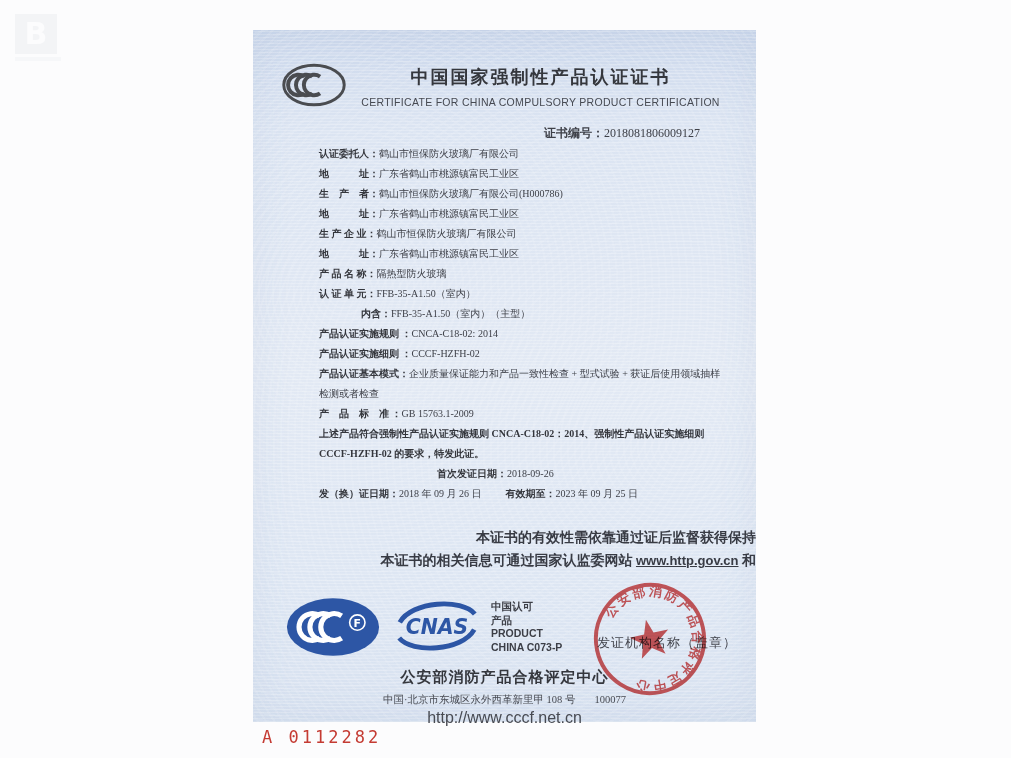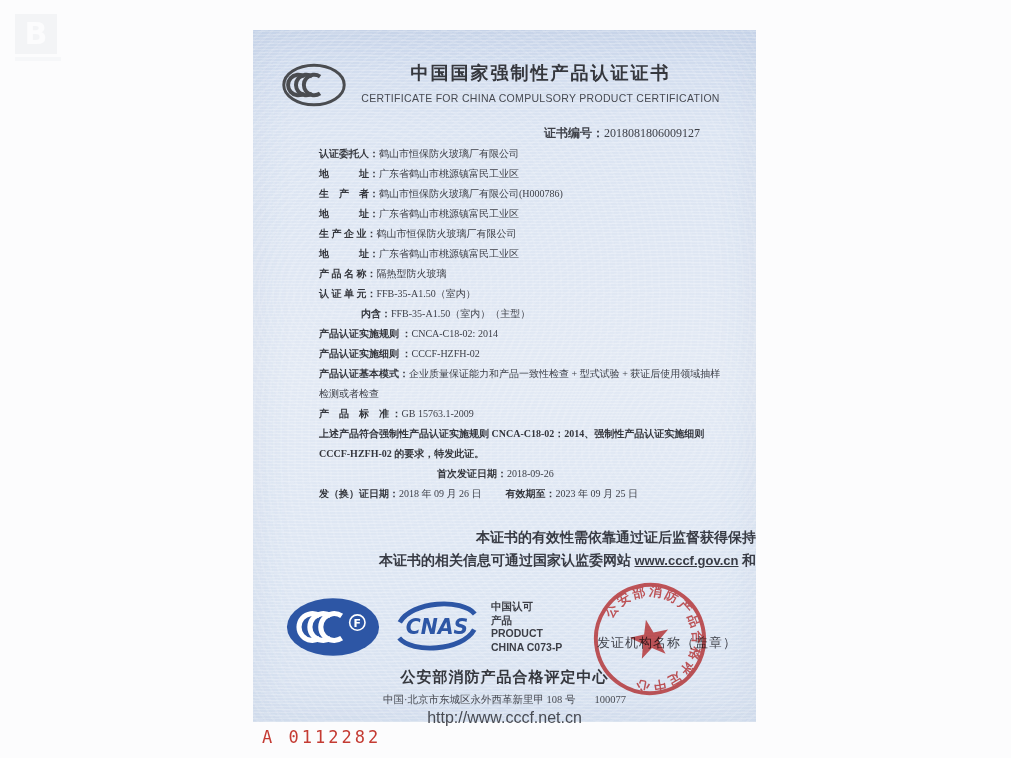--- a/index.html
+++ b/index.html
@@ -19,21 +19,21 @@
     background:
       repeating-linear-gradient(0deg, rgba(255,255,255,0.45) 0px, rgba(255,255,255,0) 1px, rgba(255,255,255,0) 3px),
       linear-gradient(180deg, #ccd8ec 0%, #dbe4f2 14%, #e2e9f4 50%, #dde6f3 80%, #d7e1f0 100%);
     box-shadow: inset 0 0 40px rgba(110,135,180,0.10);
     color:#3e4048; }
   .certificate::before { content:""; position:absolute; inset:0; pointer-events:none; opacity:0.18;
     background:
       repeating-radial-gradient(circle at 18% 38%, rgba(255,255,255,0.6) 0 2px, rgba(255,255,255,0) 2px 7px),
       repeating-radial-gradient(circle at 85% 60%, rgba(255,255,255,0.6) 0 2px, rgba(255,255,255,0) 2px 7px); }
 
-  .cert-header { position:absolute; top:26px; left:28px; right:26px; display:flex; align-items:center; }
+  .cert-header { position:absolute; top:26px; left:28px; right:26px; display:flex; align-items:flex-end; }
   .ccc-mark { flex:0 0 auto; margin-top:6px; }
   .title-block { flex:1 1 auto; text-align:center; padding-left:4px; }
   .cert-title { font-size:18px; font-weight:bold; letter-spacing:2px; color:#35373d; }
   .cert-subtitle { margin-top:7px; font-size:10.5px; letter-spacing:0.3px; color:#474a52;
     font-family:"Liberation Sans","DejaVu Sans",sans-serif; }
 
   .cert-no { position:absolute; top:95px; right:56px; font-size:12px; color:#3e4048; }
   .cert-no .lbl { font-weight:600; }
 
   .cert-body { position:absolute; top:114px; left:66px; width:410px; font-size:10px; line-height:20px; color:#3e4048; }
@@ -118,21 +118,21 @@
       <div class="first-issue">
         <span class="lbl">首次发证日期：</span><span>2018-09-26</span>
       </div>
       <div class="dates">
         <span class="lbl">发（换）证日期：</span><span>2018 年 09 月 26 日</span><span class="lbl lbl2">有效期至：</span><span>2023 年 09 月 25 日</span>
       </div>
     </div>
 
     <div class="notice">
       <div>本证书的有效性需依靠通过证后监督获得保持</div>
-      <div><span>本证书的相关信息可通过国家认监委网站 </span><span class="site">www.cccf.gov.cn</span><span> 和</span></div>
+      <div><span>本证书的相关信息可通过国家认监委网站 </span><span class="site">www.http.gov.cn</span><span> 和</span></div>
     </div>
 
     <div class="logos-row">
       <svg width="96" height="62" viewBox="0 0 150 96">
         <ellipse cx="75" cy="48" rx="72" ry="45" fill="#2d56a5"></ellipse>
         <g fill="none" stroke="#ffffff" stroke-width="8">
           <path id="ccw" d="M 54.5 30.5 A 21 21 0 1 0 54.5 65.5"></path>
           <use href="#ccw" x="17"></use>
           <use href="#ccw" x="34"></use>
         </g>

